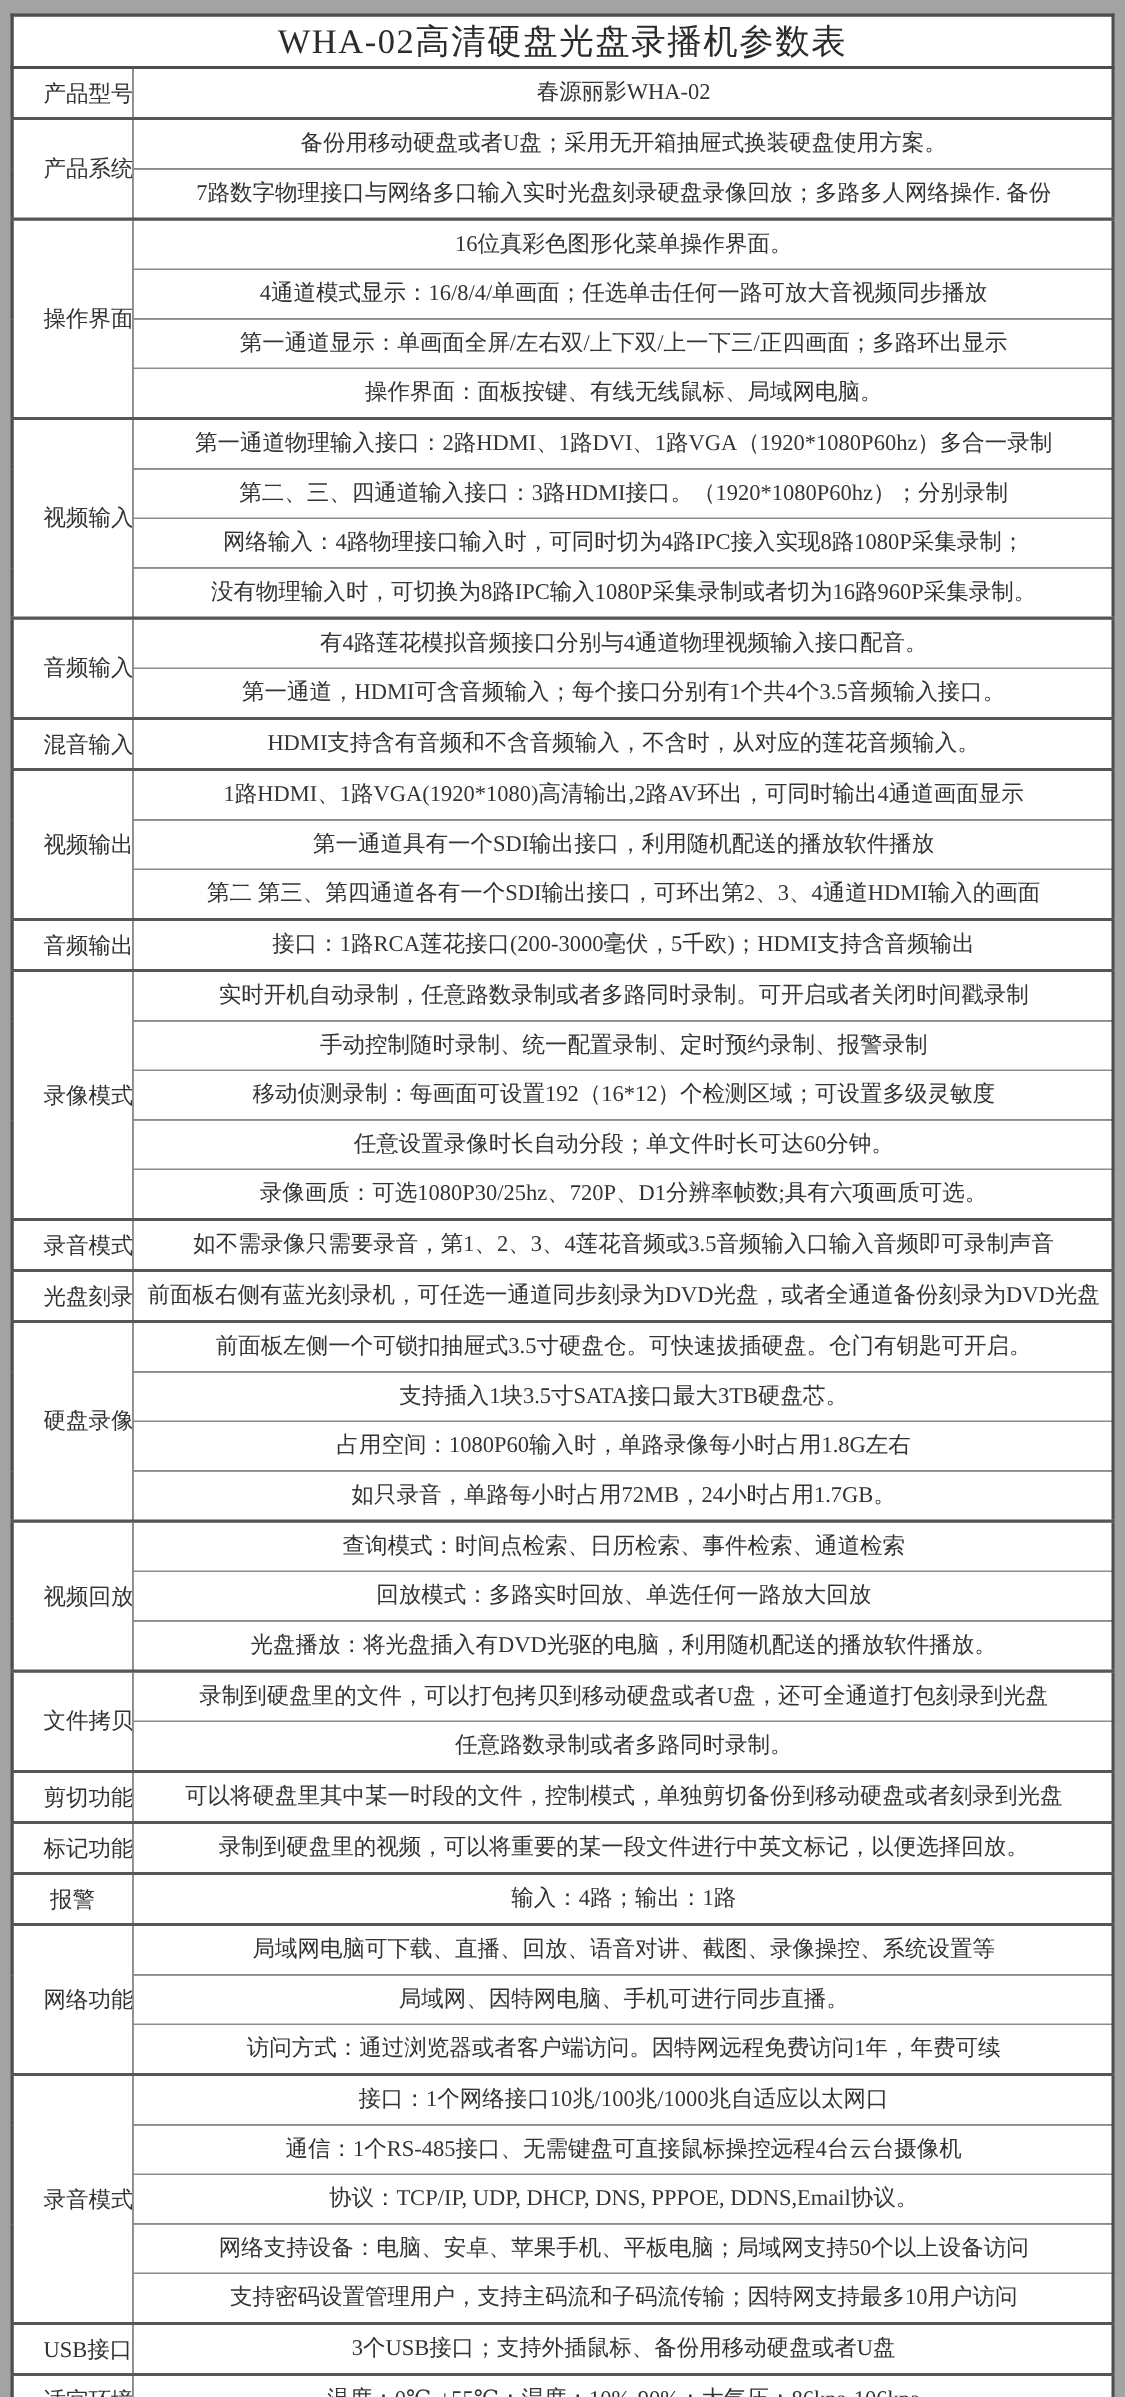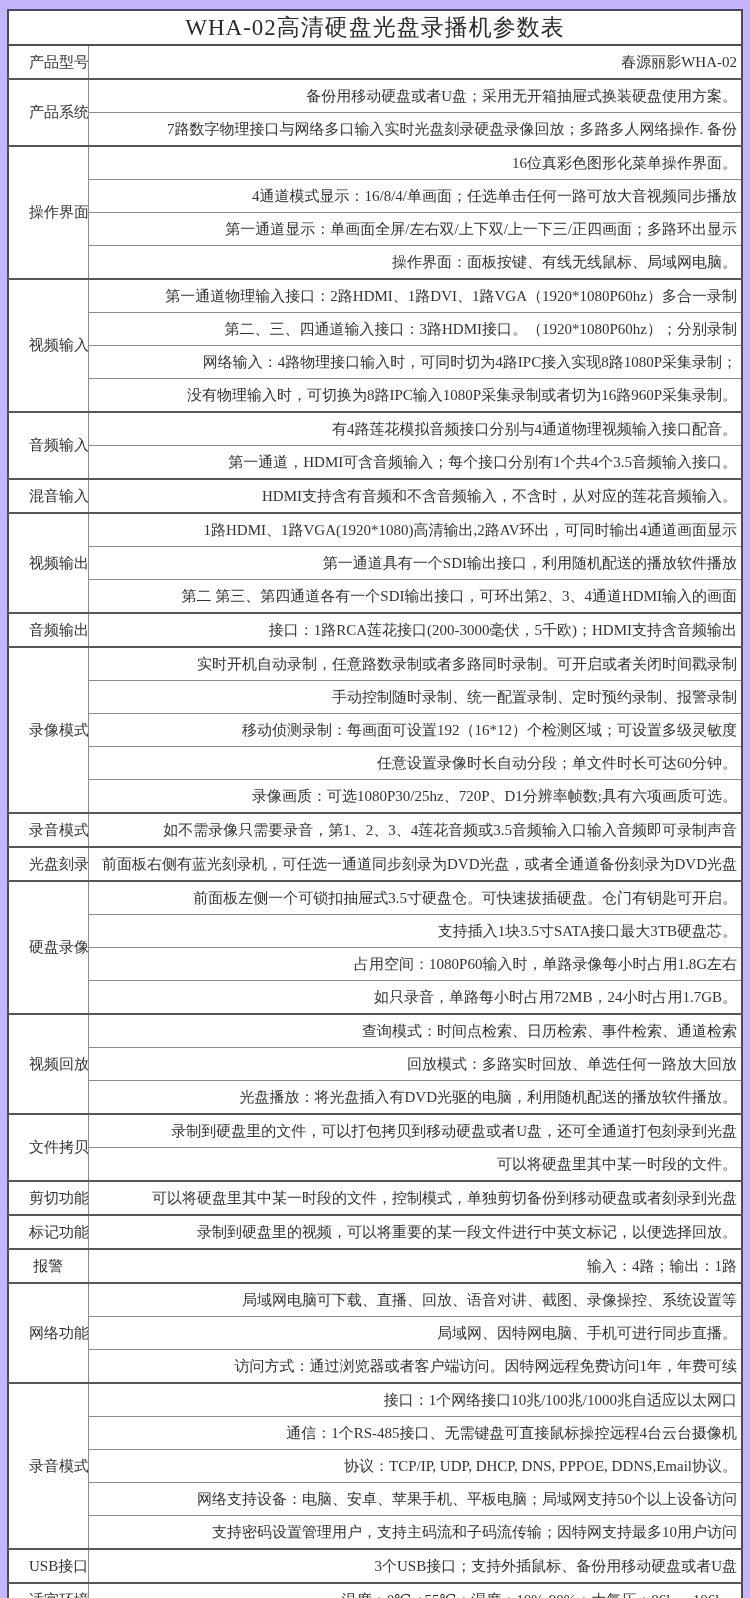--- a/index.html
+++ b/index.html
@@ -5,21 +5,21 @@
   html, body {
     margin: 0;
     padding: 0;
     background: #ffffff;
   }
   .page {
     width: 750px;
     height: 1598px;
     box-sizing: border-box;
     padding: 9px 7px 8px 7px;
-    background: #c4b5fd;
+    background: #a3a3a3;
     font-family: "Liberation Serif", "DejaVu Serif", serif;
     color: #333333;
   }
   table.spec {
     border-collapse: collapse;
     width: 736px;
     table-layout: fixed;
     border: 2px solid #4d4d4d;
   }
   table.spec col.c-label { width: 80px; }
@@ -44,21 +44,21 @@
     font-size: 15px;
     padding: 0 20px;
     color: #333333;
     white-space: nowrap;
     overflow: hidden;
   }
   td.value-cell {
     height: 30px;
     font-size: 15px;
     padding: 1px 4px 1px 6px;
-    text-align: right;
+    text-align: center;
     color: #333333;
     white-space: nowrap;
     overflow: hidden;
     line-height: 1.25;
   }
 </style>
 </head>
 <body>
 
 <div class="page">
@@ -207,21 +207,21 @@
         <tr>
           <td class="value-cell">光盘播放：将光盘插入有DVD光驱的电脑，利用随机配送的播放软件播放。</td>
         </tr>
       </tbody>
       <tbody>
         <tr>
           <td class="label-cell" rowspan="2">文件拷贝</td>
           <td class="value-cell">录制到硬盘里的文件，可以打包拷贝到移动硬盘或者U盘，还可全通道打包刻录到光盘</td>
         </tr>
         <tr>
-          <td class="value-cell">可以将硬盘里其中某一时段的文件。</td>
+          <td class="value-cell">任意路数录制或者多路同时录制。</td>
         </tr>
       </tbody>
       <tbody>
         <tr>
           <td class="label-cell" rowspan="1">剪切功能</td>
           <td class="value-cell">可以将硬盘里其中某一时段的文件，控制模式，单独剪切备份到移动硬盘或者刻录到光盘</td>
         </tr>
       </tbody>
       <tbody>
         <tr>

